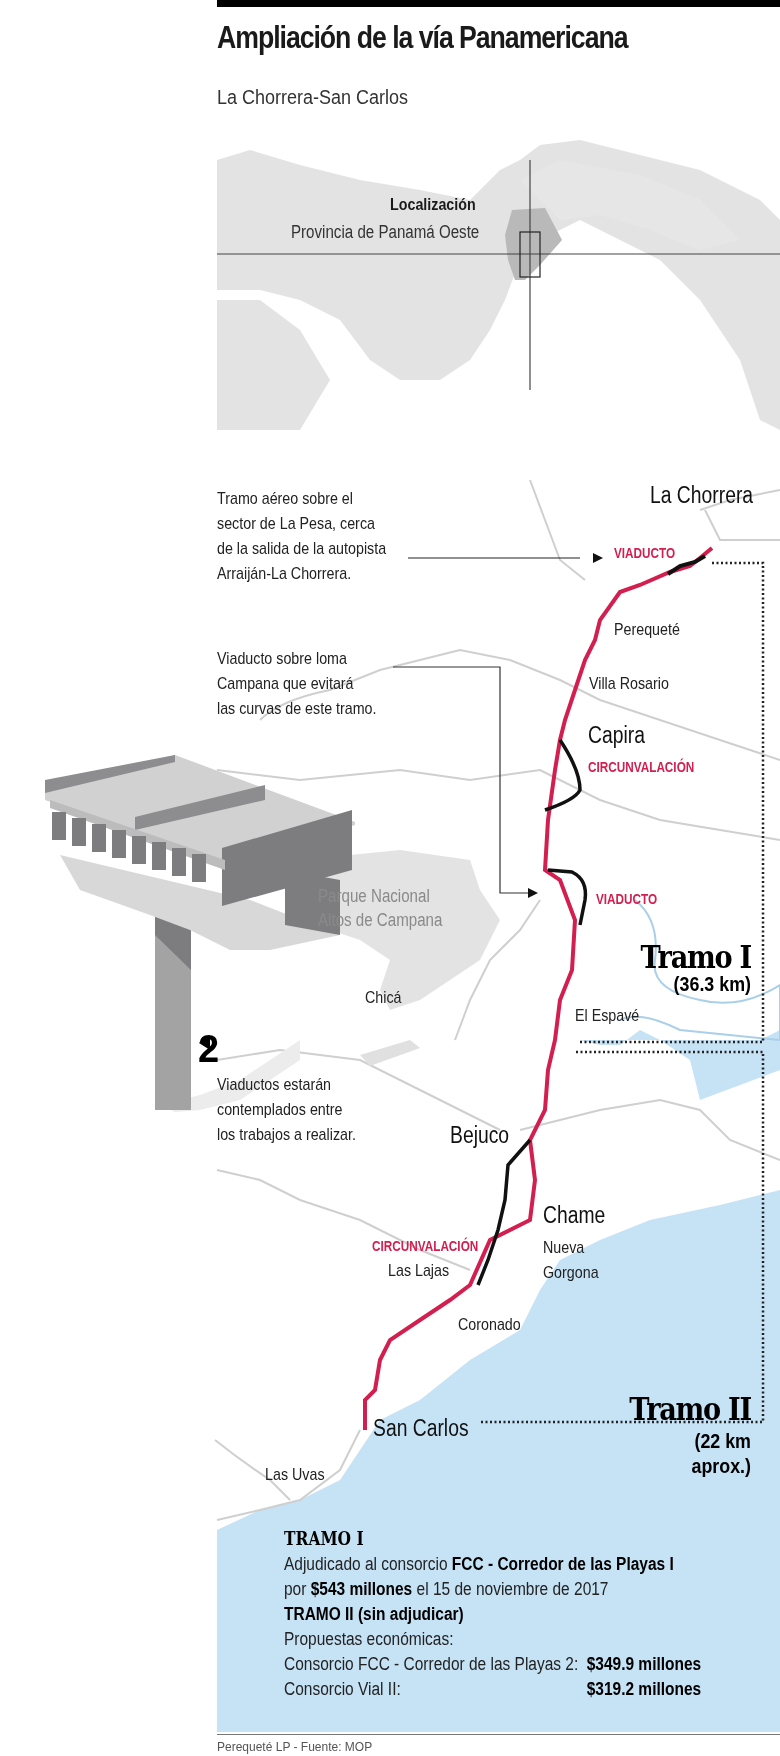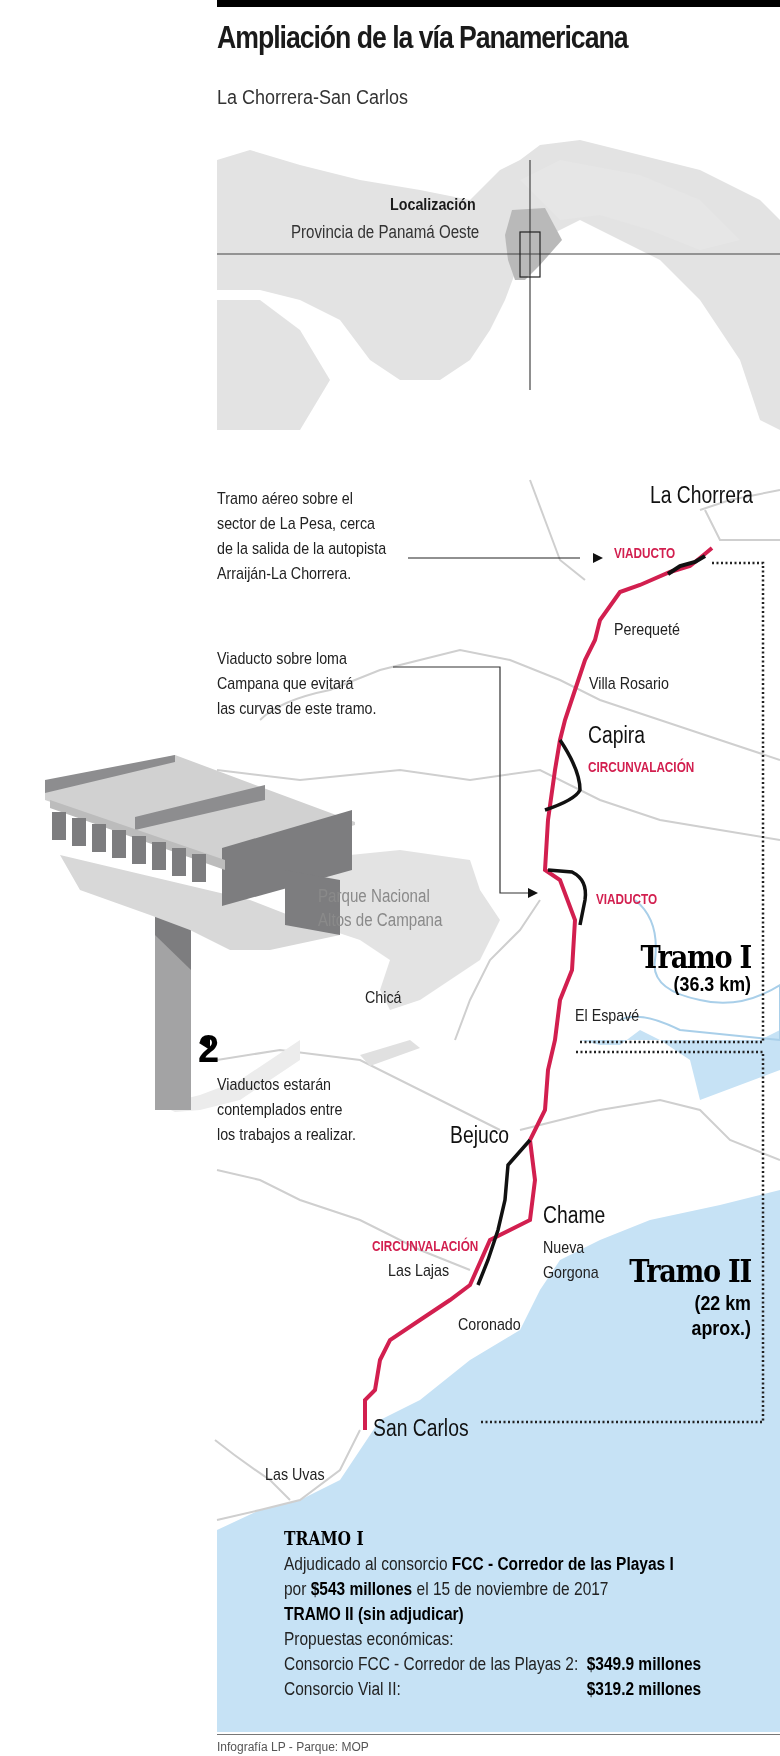--- a/index.html
+++ b/index.html
@@ -152,21 +152,21 @@
 
 <div class="lbl narrow red" style="left:614px;top:545px;">VIADUCTO</div>
 <div class="lbl narrow red" style="left:588px;top:759px;">CIRCUNVALACIÓN</div>
 <div class="lbl narrow red" style="left:596px;top:891px;">VIADUCTO</div>
 <div class="lbl narrow red" style="left:372px;top:1238px;">CIRCUNVALACIÓN</div>
 
 <div class="tramo" style="right:29px;top:938px;width:200px;">
   <div style="font-size:32px;font-family:'DejaVu Serif',serif;letter-spacing:-1.5px;transform:scaleX(0.85);transform-origin:right top;">Tramo I</div>
   <div style="font-size:21px;margin-top:-4px;transform:scaleX(0.85);transform-origin:right top;">(36.3 km)</div>
 </div>
-<div class="tramo" style="right:29px;top:1252px;width:200px;">
+<div class="tramo" style="right:29px;top:1390px;width:200px;">
   <div style="font-size:32px;font-family:'DejaVu Serif',serif;letter-spacing:-1.5px;transform:scaleX(0.85);transform-origin:right top;">Tramo II</div>
   <div style="font-size:21px;line-height:25px;transform:scaleX(0.85);transform-origin:right top;">(22 km</div>
   <div style="font-size:21px;line-height:25px;transform:scaleX(0.85);transform-origin:right top;">aprox.)</div>
 </div>
 
 <div class="info">
   <div><b style="font-family:'DejaVu Serif',serif;">TRAMO I</b></div>
   <div><span>Adjudicado al consorcio </span><b>FCC - Corredor de las Playas I</b></div>
   <div><span>por </span><b>$543 millones</b><span> el 15 de noviembre de 2017</span></div>
   <div><b>TRAMO II (sin adjudicar)</b></div>
@@ -175,13 +175,13 @@
     <span class="k">Consorcio FCC - Corredor de las Playas 2:</span>
     <b>$349.9 millones</b>
   </div>
   <div class="row">
     <span class="k">Consorcio Vial II:</span>
     <b>$319.2 millones</b>
   </div>
 </div>
 
 <div class="footer-line"></div>
-<div class="footer">Infografía LP - Parque: MOP</div>
+<div class="footer">Perequeté LP - Fuente: MOP</div>
 
 </body></html>

